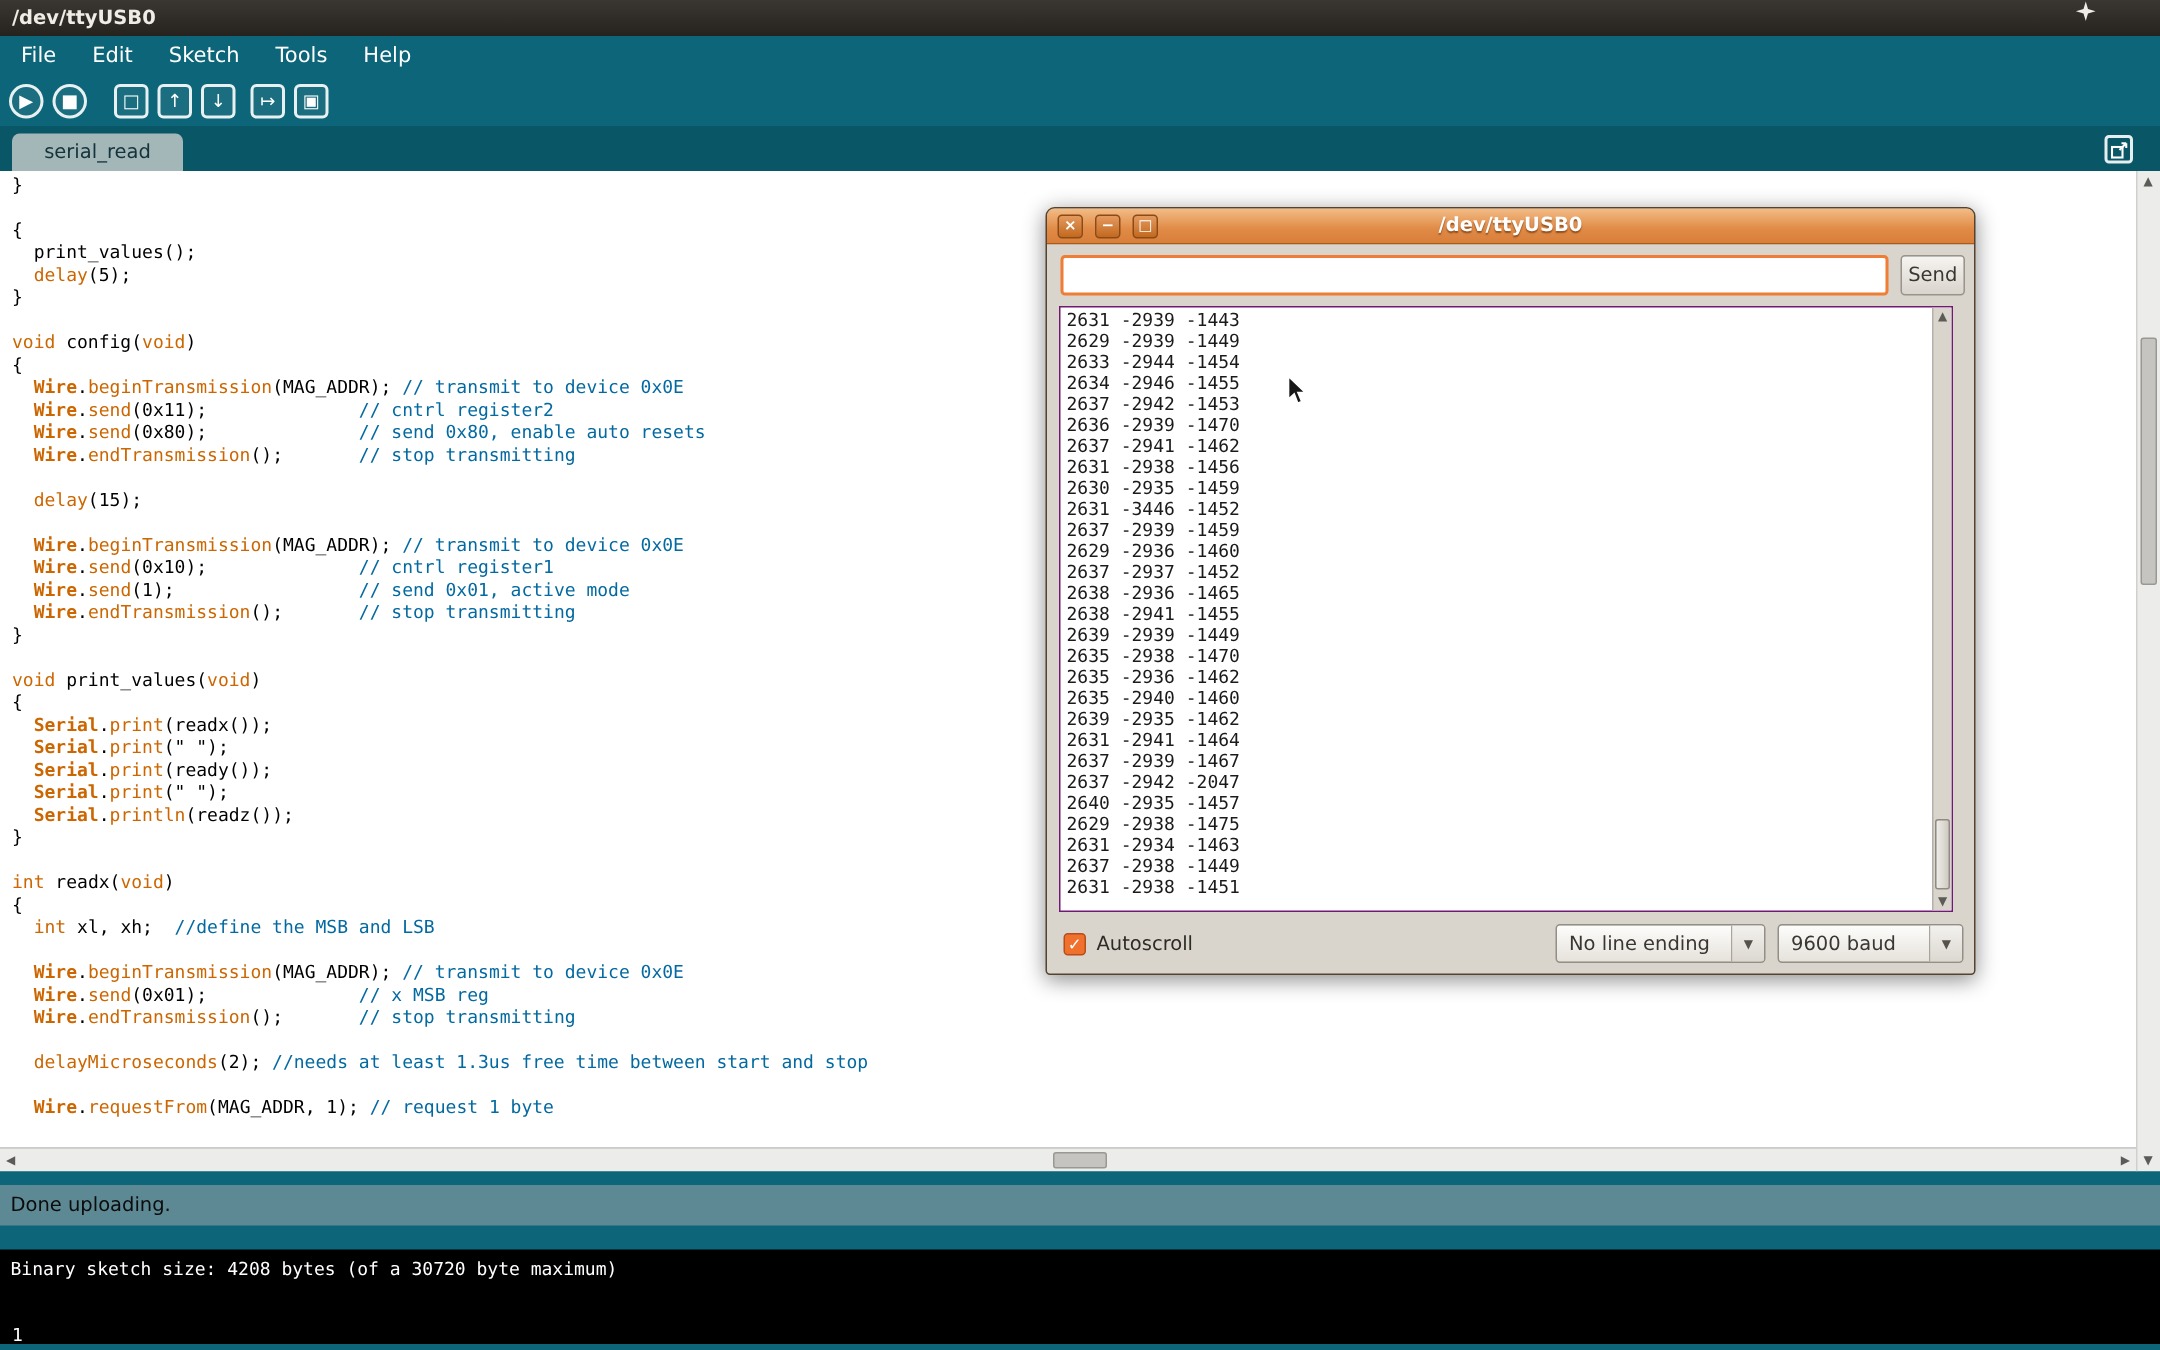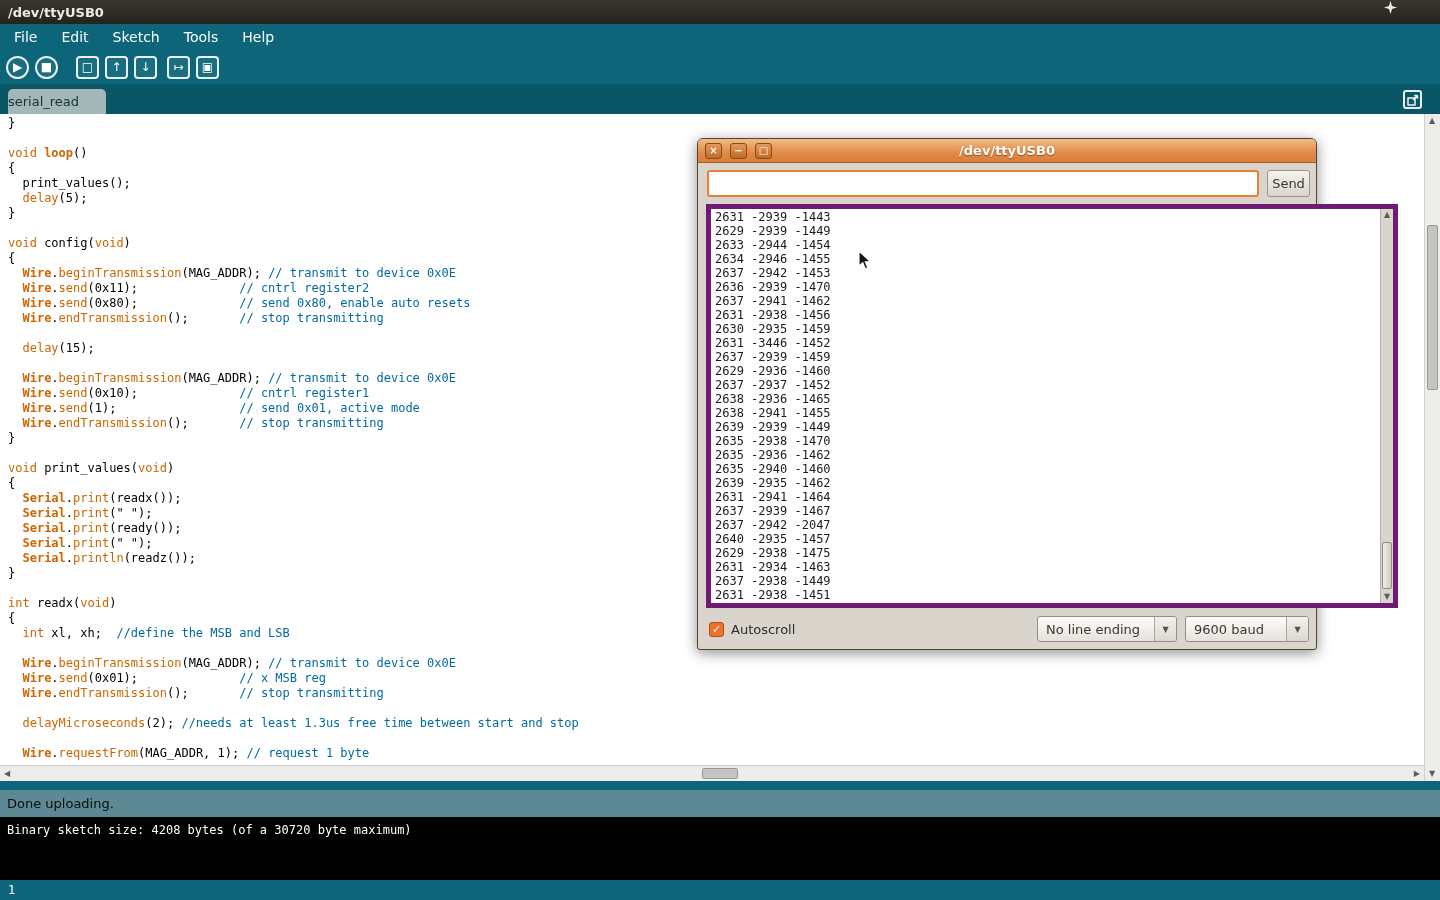--- a/index.html
+++ b/index.html
@@ -25,22 +25,22 @@
     background:#0c6578; display:flex; align-items:center; padding-left:6px; gap:6px; }
   .tool-btn { width:23px; height:23px; border:2px solid rgba(255,255,255,.9); border-radius:4px;
     background:rgba(255,255,255,.06); display:flex; align-items:center; justify-content:center; }
   .tool-btn.circle { border-radius:50%; }
   .tool-btn .glyph { color:#fff; font-size:12px; line-height:1; }
   .tool-btn:nth-child(3) { margin-left:12px; }
   .tool-btn:nth-child(6) { margin-left:4px; }
 
   
   .tabbar { position:absolute; left:0; top:84px; width:1440px; height:30px; background:#085666; }
-  .tab-active { position:absolute; left:8px; bottom:0; width:98px; height:25px;
-    background:#a3b6b8; border-radius:5px 5px 0 0; display:flex; align-items:center; 
+  .tab-active { position:absolute; left:8px; bottom:0; width:114px; height:25px;
+    background:#a3b6b8; border-radius:5px 5px 0 0; display:flex; align-items:center; justify-content:center;
     color:#14333a; font-size:13px; }
   .tab-menu-button { position:absolute; right:18px; top:6px; width:19px; height:19px;
     border:2px solid rgba(255,255,255,.9); border-radius:3px; display:flex; align-items:center; justify-content:center; }
 
   
   .editor { position:absolute; left:0; top:114px; width:1424px; height:651px; background:#fff; overflow:hidden; }
   .code-area { position:absolute; left:8px; top:2px; }
   .code-line { font-family:"DejaVu Sans Mono","Liberation Mono",monospace; font-size:12px;
     line-height:15px; white-space:pre; color:#000; }
   .seg-p { color:#000; }
@@ -55,21 +55,21 @@
   .hscroll { position:absolute; left:0; top:765px; width:1424px; height:16px; background:#ececea; border-top:1px solid #d2d0cc; }
   .hscroll .thumb { position:absolute; left:702px; top:2px; width:36px; height:11px;
     background:#c6c4c0; border:1px solid #9a9894; border-radius:2px; }
   .sb-arrow { position:absolute; color:#5d5b57; font-size:8px; line-height:1; }
 
   
   .below { position:absolute; left:0; top:781px; width:1440px; height:119px; background:#0c6578; }
   .status-bar { position:absolute; left:0; top:9px; width:1440px; height:27px; background:#5d8995;
     display:flex; align-items:center; }
   .status-bar span { font-size:13px; color:#0c0c0c; margin-left:7px; }
-  .console { position:absolute; left:0; top:36px; width:1440px; height:63px; background:#000; }
+  .console { position:absolute; left:0; top:52px; width:1440px; height:63px; background:#000; }
   .console span { font-family:"DejaVu Sans Mono","Liberation Mono",monospace; font-size:12px; color:#fff;
     position:absolute; left:7px; top:6px; white-space:pre; }
   .footer-line { position:absolute; left:8px; top:102px; color:#fff; font-size:12px;
     font-family:"DejaVu Sans Mono","Liberation Mono",monospace; }
 
   
   .sm-window { position:absolute; left:697px; top:138px; width:620px; height:512px;
     background:#d9d5cd; border:1px solid #55432f; border-radius:6px 6px 3px 3px;
     box-shadow:0 3px 14px rgba(0,0,0,.45); }
   .sm-titlebar { position:absolute; left:0; top:0; width:100%; height:24px;
@@ -79,22 +79,22 @@
   .sm-btns { position:absolute; left:7px; top:4px; display:flex; gap:8px; }
   .sm-btn { width:17px; height:16px; border-radius:3px; border:1px solid #8c4a16;
     background:linear-gradient(#e49a5f,#c2691f); color:#fff; font-size:10px; line-height:14px;
     text-align:center; font-weight:bold; }
   .sm-input { position:absolute; left:9px; top:31px; width:552px; height:27px; background:#fff;
     border:2px solid #ef7d35; border-radius:3px; outline:none; font-size:13px; padding:0 6px;
     font-family:"DejaVu Sans","Liberation Sans",sans-serif; }
   .sm-send { position:absolute; left:569px; top:31px; width:43px; height:27px;
     background:linear-gradient(#f6f4f1,#d9d4cc); border:1px solid #98948b; border-radius:3px;
     font-size:13px; color:#3a3733; display:flex; align-items:center; justify-content:center; }
-  .sm-output { position:absolute; left:8px; top:65px; width:692px; height:404px; background:#fff;
-    border:5px solid #701a75; overflow:hidden; }
+  .sm-output { position:absolute; left:8px; top:65px; width:596px; height:404px; background:#fff;
+    border:1px solid #701a75; overflow:hidden; }
   .serial-rows { position:absolute; left:4px; top:1px; }
   .serial-row { font-family:"DejaVu Sans Mono","Liberation Mono",monospace; font-size:12px;
     line-height:14px; white-space:pre; color:#1a1a1a; }
   .sm-scroll { position:absolute; right:0; top:0; width:13px; height:100%; background:#d9d5cd; border-left:1px solid #b5b1a8; }
   .sm-scroll .thumb { position:absolute; left:1px; bottom:14px; width:10px; height:47px;
     background:linear-gradient(90deg,#efede9,#cfcbc3); border:1px solid #8f8b82; border-radius:2px; }
   .sm-controls-check { position:absolute; left:11px; top:483px; display:flex; align-items:center; gap:7px; }
   .checkbox { width:15px; height:15px; background:#f0712e; border:1px solid #b84d17; border-radius:3px;
     color:#fff; font-size:11px; line-height:13px; text-align:center; font-weight:bold; }
   .check-label { font-size:13px; color:#2e2b27; }
@@ -216,21 +216,20 @@
           <rect x="1" y="4" width="7" height="7" fill="none" stroke="#fff" stroke-width="1.4"></rect>
           <path d="M6 6 L10.5 1.5 M10.5 1.5 h-3.2 M10.5 1.5 v3.2" fill="none" stroke="#fff" stroke-width="1.4"></path>
         </svg>
     </div>
   </div>
 
   <div class="editor">
     <div class="code-area">
         <div class="code-line"><span class="seg-p">}</span></div>
         <div class="code-line">&nbsp;</div>
-        <div class="code-line"><span class="seg-k">void </span><span class="seg-b">loop</span><span class="seg-p">()</span></div>
         <div class="code-line"><span class="seg-p">{</span></div>
         <div class="code-line"><span class="seg-p">  print_values();</span></div>
         <div class="code-line"><span class="seg-p">  </span><span class="seg-k">delay</span><span class="seg-p">(5);</span></div>
         <div class="code-line"><span class="seg-p">}</span></div>
         <div class="code-line">&nbsp;</div>
         <div class="code-line"><span class="seg-k">void </span><span class="seg-p">config(</span><span class="seg-k">void</span><span class="seg-p">)</span></div>
         <div class="code-line"><span class="seg-p">{</span></div>
         <div class="code-line"><span class="seg-p">  </span><span class="seg-b">Wire</span><span class="seg-p">.</span><span class="seg-k">beginTransmission</span><span class="seg-p">(MAG_ADDR); </span><span class="seg-c">// transmit to device 0x0E</span></div>
         <div class="code-line"><span class="seg-p">  </span><span class="seg-b">Wire</span><span class="seg-p">.</span><span class="seg-k">send</span><span class="seg-p">(0x11);              </span><span class="seg-c">// cntrl register2</span></div>
         <div class="code-line"><span class="seg-p">  </span><span class="seg-b">Wire</span><span class="seg-p">.</span><span class="seg-k">send</span><span class="seg-p">(0x80);              </span><span class="seg-c">// send 0x80, enable auto resets</span></div>

